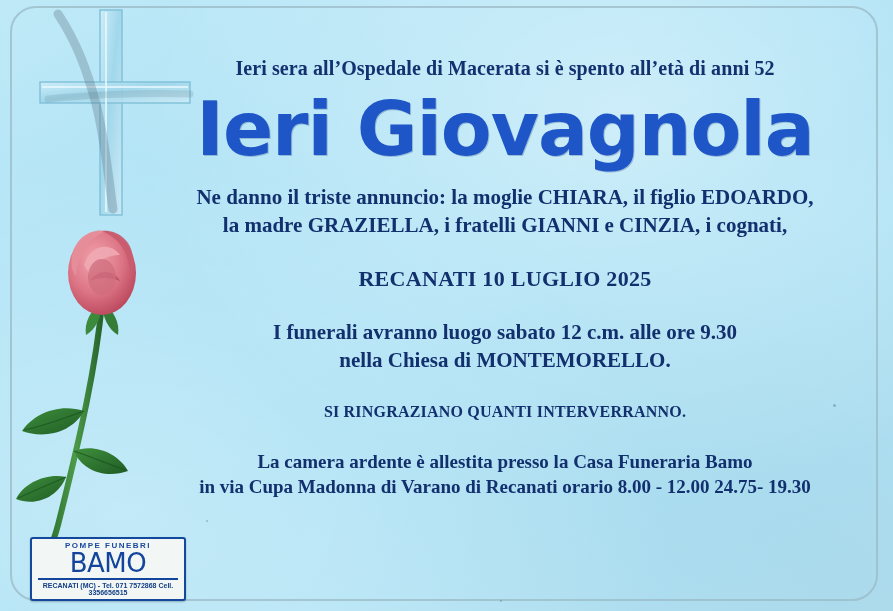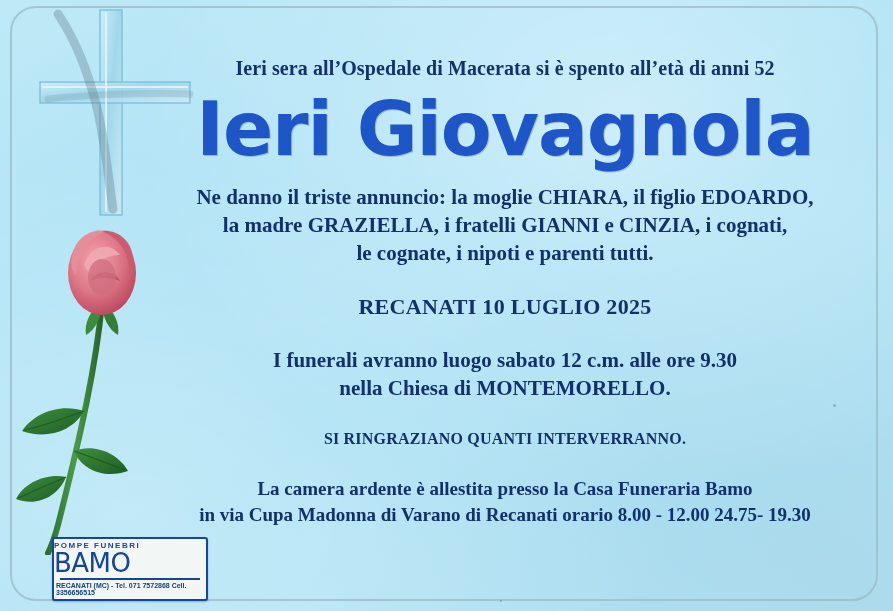--- a/index.html
+++ b/index.html
@@ -135,28 +135,29 @@
     font-size: 19px;
     font-weight: bold;
     color: #12306e;
     line-height: 1.35;
     margin: 28px 0 0 0;
   }
 
   
   .logo {
     position: absolute;
-    left: 52px;
+    left: 30px;
     top: 537px;
     width: 152px;
     height: 60px;
     background: #f2f6f4;
     border: 2px solid #14489c;
     border-radius: 3px;
     box-shadow: 0 1px 2px rgba(0,0,0,0.25);
+    text-align: center;
     overflow: hidden;
   }
   .logo-top {
     font-family: "Liberation Sans", sans-serif;
     font-size: 8px;
     font-weight: bold;
     letter-spacing: 1.5px;
     color: #1b4aa0;
     margin-top: 3px;
     line-height: 1;
@@ -272,21 +273,20 @@
 
   <div class="content">
 
     <p class="line-top">Ieri sera all’Ospedale di Macerata si è spento all’età di anni 52</p>
 
     <h1 class="deceased-name">Ieri Giovagnola</h1>
 
     <p class="announce">
       <span>Ne danno il triste annuncio: la moglie CHIARA, il figlio EDOARDO,</span><br>
       <span>la madre GRAZIELLA, i fratelli GIANNI e CINZIA, i cognati,</span><br>
-      <span>le cognate, i nipoti e parenti tutti.</span>
     </p>
 
     <p class="place-date">RECANATI 10 LUGLIO 2025</p>
 
     <p class="funeral">
       <span>I funerali avranno luogo sabato 12 c.m. alle ore 9.30</span><br>
       <span>nella Chiesa di MONTEMORELLO.</span>
     </p>
 
     <p class="thanks">SI RINGRAZIANO QUANTI INTERVERRANNO.</p>

